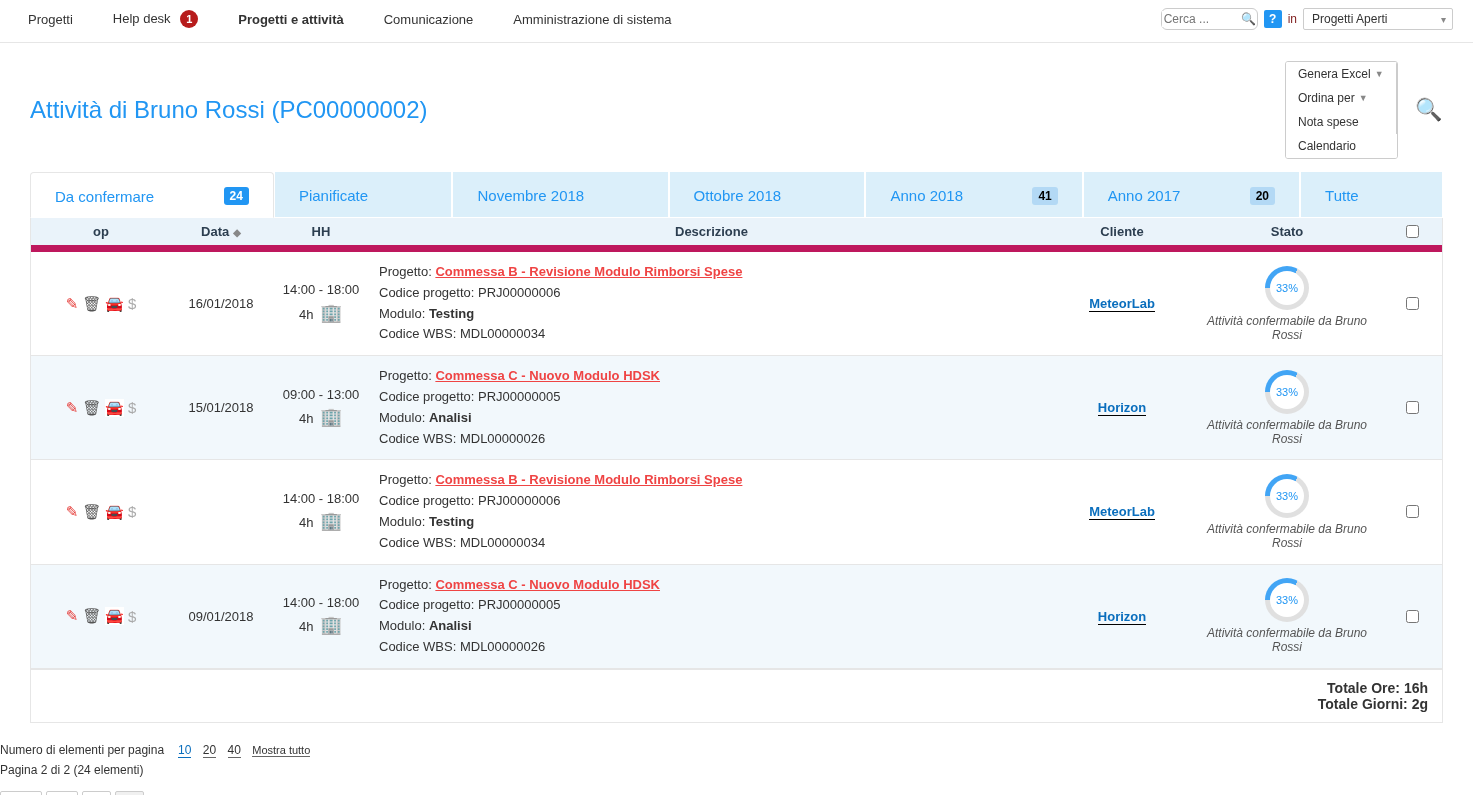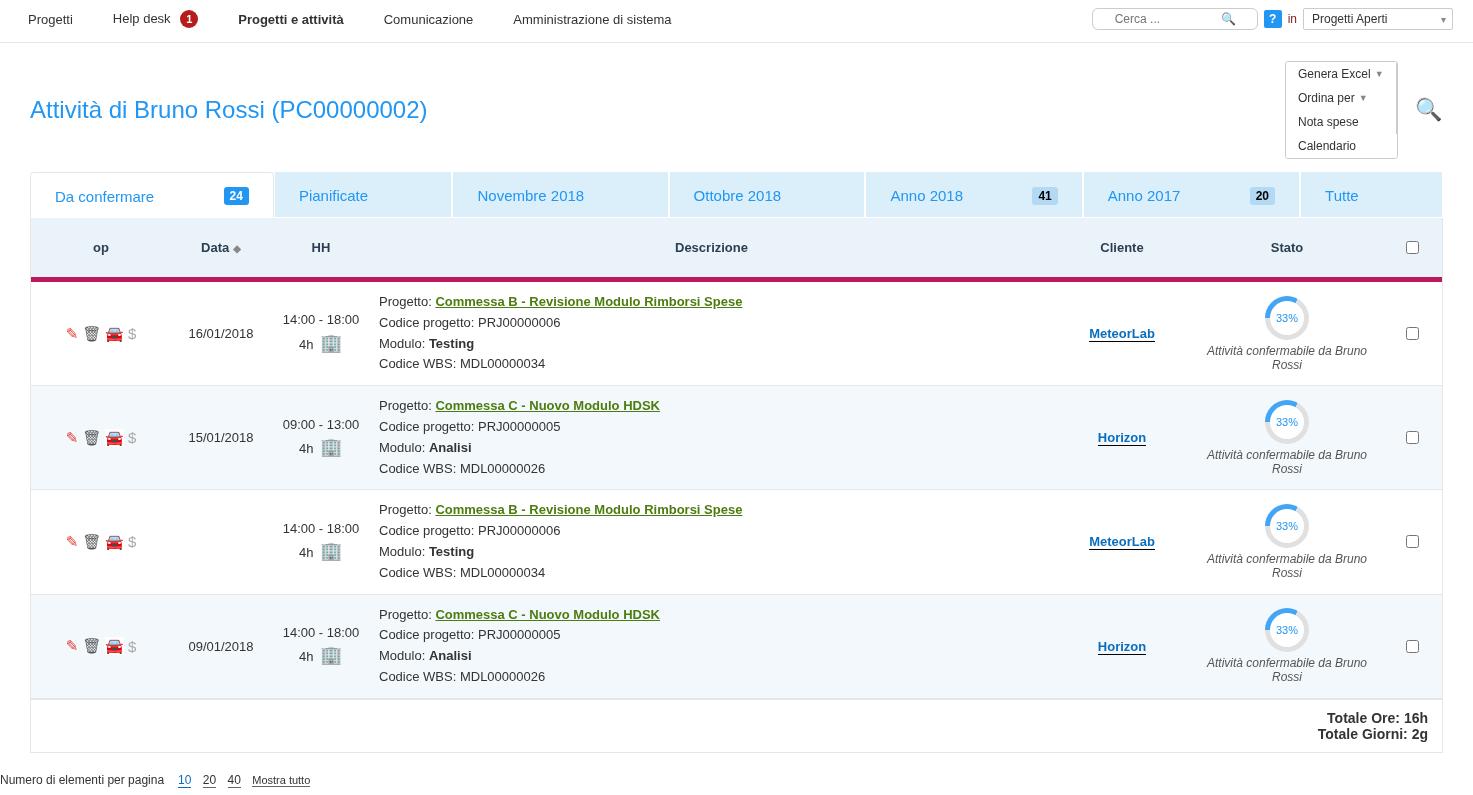--- a/index.html
+++ b/index.html
@@ -4,21 +4,21 @@
 <style>
   * { box-sizing: border-box; }
   html,body { margin:0; padding:0; font-family: Arial, Helvetica, sans-serif; font-size:13px; color:#333; background:#fff; }
   a { color:#0a6ebd; text-decoration:none; }
   .topnav { display:flex; align-items:center; padding:8px 20px 12px 28px; border-bottom:1px solid #e6e6e6; }
   .topnav .nav-item { margin-right:40px; color:#333; cursor:pointer; }
   .topnav .nav-item.active { font-weight:bold; }
   .topnav .spacer { flex:1; }
   .badge-red { display:inline-flex; align-items:center; justify-content:center; background:#b71c1c; color:#fff; border-radius:50%; width:18px; height:18px; font-size:11px; font-weight:bold; margin-left:6px; }
   .search-wrap { display:flex; align-items:center; gap:6px; }
-  .search-box { display:flex; align-items:center; border:1px solid #ccc; border-radius:6px; padding:0 20px; height:22px; background:#fff;gap:29px; }
+  .search-box { display:flex; align-items:center; border:1px solid #ccc; border-radius:6px; padding:0 0; height:22px; background:#fff; }
   .search-box input { border:none; outline:none; width:80px; font-size:12px; color:#888; }
   .search-box .mag { color:#999; font-size:12px; }
   .qmark { background:#2196f3; color:#fff; width:18px; height:18px; display:inline-flex; align-items:center; justify-content:center; border-radius:2px; font-size:12px; font-weight:bold; }
   .in-label { color:#7f1d1d; font-size:12px; }
   .dropdown { border:1px solid #ccc; border-radius:2px; padding:2px 18px 2px 8px; font-size:12px; background:#fff; height:22px; display:flex; align-items:center; position:relative; min-width:150px;}
   .dropdown::after { content:"▾"; position:absolute; right:6px; color:#888; font-size:10px; }
   .page-header { display:flex; align-items:center; padding:18px 30px 0 30px; }
   .page-title { color:#2196f3; font-size:24px; font-weight:400; }
   .header-actions { display:flex; align-items:center; margin-left:auto; gap:0; }
   .btn-group { display:flex; border:1px solid #ccc; border-radius:3px; overflow:hidden;flex-direction:column; }
@@ -26,32 +26,32 @@
   .btn-group .btn:last-child { border-right:none; }
   .caret { font-size:9px; color:#888; }
   .big-search { margin-left:18px; color:#2196f3; font-size:22px; cursor:pointer; }
   .tabs { display:flex; margin:12px 30px 0 30px; border-bottom:1px solid #fff; }
   .tab { flex:1 0 auto; padding:14px 24px 12px; text-align:center; color:#2196f3; font-size:15px; background:#dbeffa; border:1px solid #fff; border-bottom:none; cursor:pointer; display:flex; align-items:center; justify-content:space-between; gap:10px; min-width:120px; }
   .tab.active { background:#fff; border:1px solid #e6e6e6; border-bottom:1px solid #fff; border-top-left-radius:4px; border-top-right-radius:4px; position:relative; top:1px; }
   .tab-badge { background:#2196f3; color:#fff; font-size:12px; padding:2px 6px; border-radius:3px; font-weight:bold; }
   .tab-badge.light { background:#b3d9f5; color:#000000; }
   .table-wrap { margin:0 30px; border:1px solid #e6e6e6; border-top:none; }
   table { width:100%; border-collapse:collapse; }
-  thead th { background:#eaf3fa; padding:20px 8px; font-weight:bold; color:#2c3e50; font-size:13px; border-bottom:5px solid #be185d; }
+  thead th { background:#eaf3fa; padding:4px 8px; font-weight:bold; color:#2c3e50; font-size:13px; border-bottom:7px solid #be185d; }
   tbody tr { border-bottom:1px solid #e6e6e6; }
   tbody tr:nth-child(even) { background:#f2f8fc; }
   tbody td { padding:10px 8px; vertical-align:middle; font-size:13px; }
   .op-icons { display:flex; gap:4px; align-items:center; justify-content:center; }
   .op-icons span { font-size:15px; cursor:pointer; }
   .date-cell { text-align:center; }
   .hh-cell { text-align:center; line-height:1.5; }
   .building { color:#888; font-size:18px; text-align:center; }
   .desc { line-height:1.6; }
   .desc .label { color:#333; }
-  .desc .link { color:#4d7c0f; text-decoration:underline; font-weight:bold; }
+  .desc .link { color:#ef4444; text-decoration:underline; font-weight:bold; }
   .desc .bold { font-weight:bold; }
   .cliente { text-align:center; }
   .cliente a { color:#0a6ebd; font-weight:bold; border-bottom:1px solid #000000; }
   .stato { text-align:center; font-style:italic; color:#555; font-size:12px; }
   .ring { width:44px; height:44px; border-radius:50%; display:inline-flex; align-items:center; justify-content:center; background:conic-gradient(#42a5f5 0% 33%, #e0e0e0 33% 100%); position:relative; margin-bottom:4px; transform:rotate(-90deg); }
   .ring::before { content:""; position:absolute; width:34px; height:34px; background:#fff; border-radius:50%; }
   .ring span { position:relative; font-size:11px; color:#2196f3; font-style:normal; transform:rotate(90deg); }
   .check-cell { text-align:center; }
   .totals { text-align:right; padding:10px 14px; font-weight:bold; font-size:14px; border-top:1px solid #e6e6e6; }
   .pager-wrap { text-align:left; margin:20px 0 10px; color:#333; font-size:12px; }

